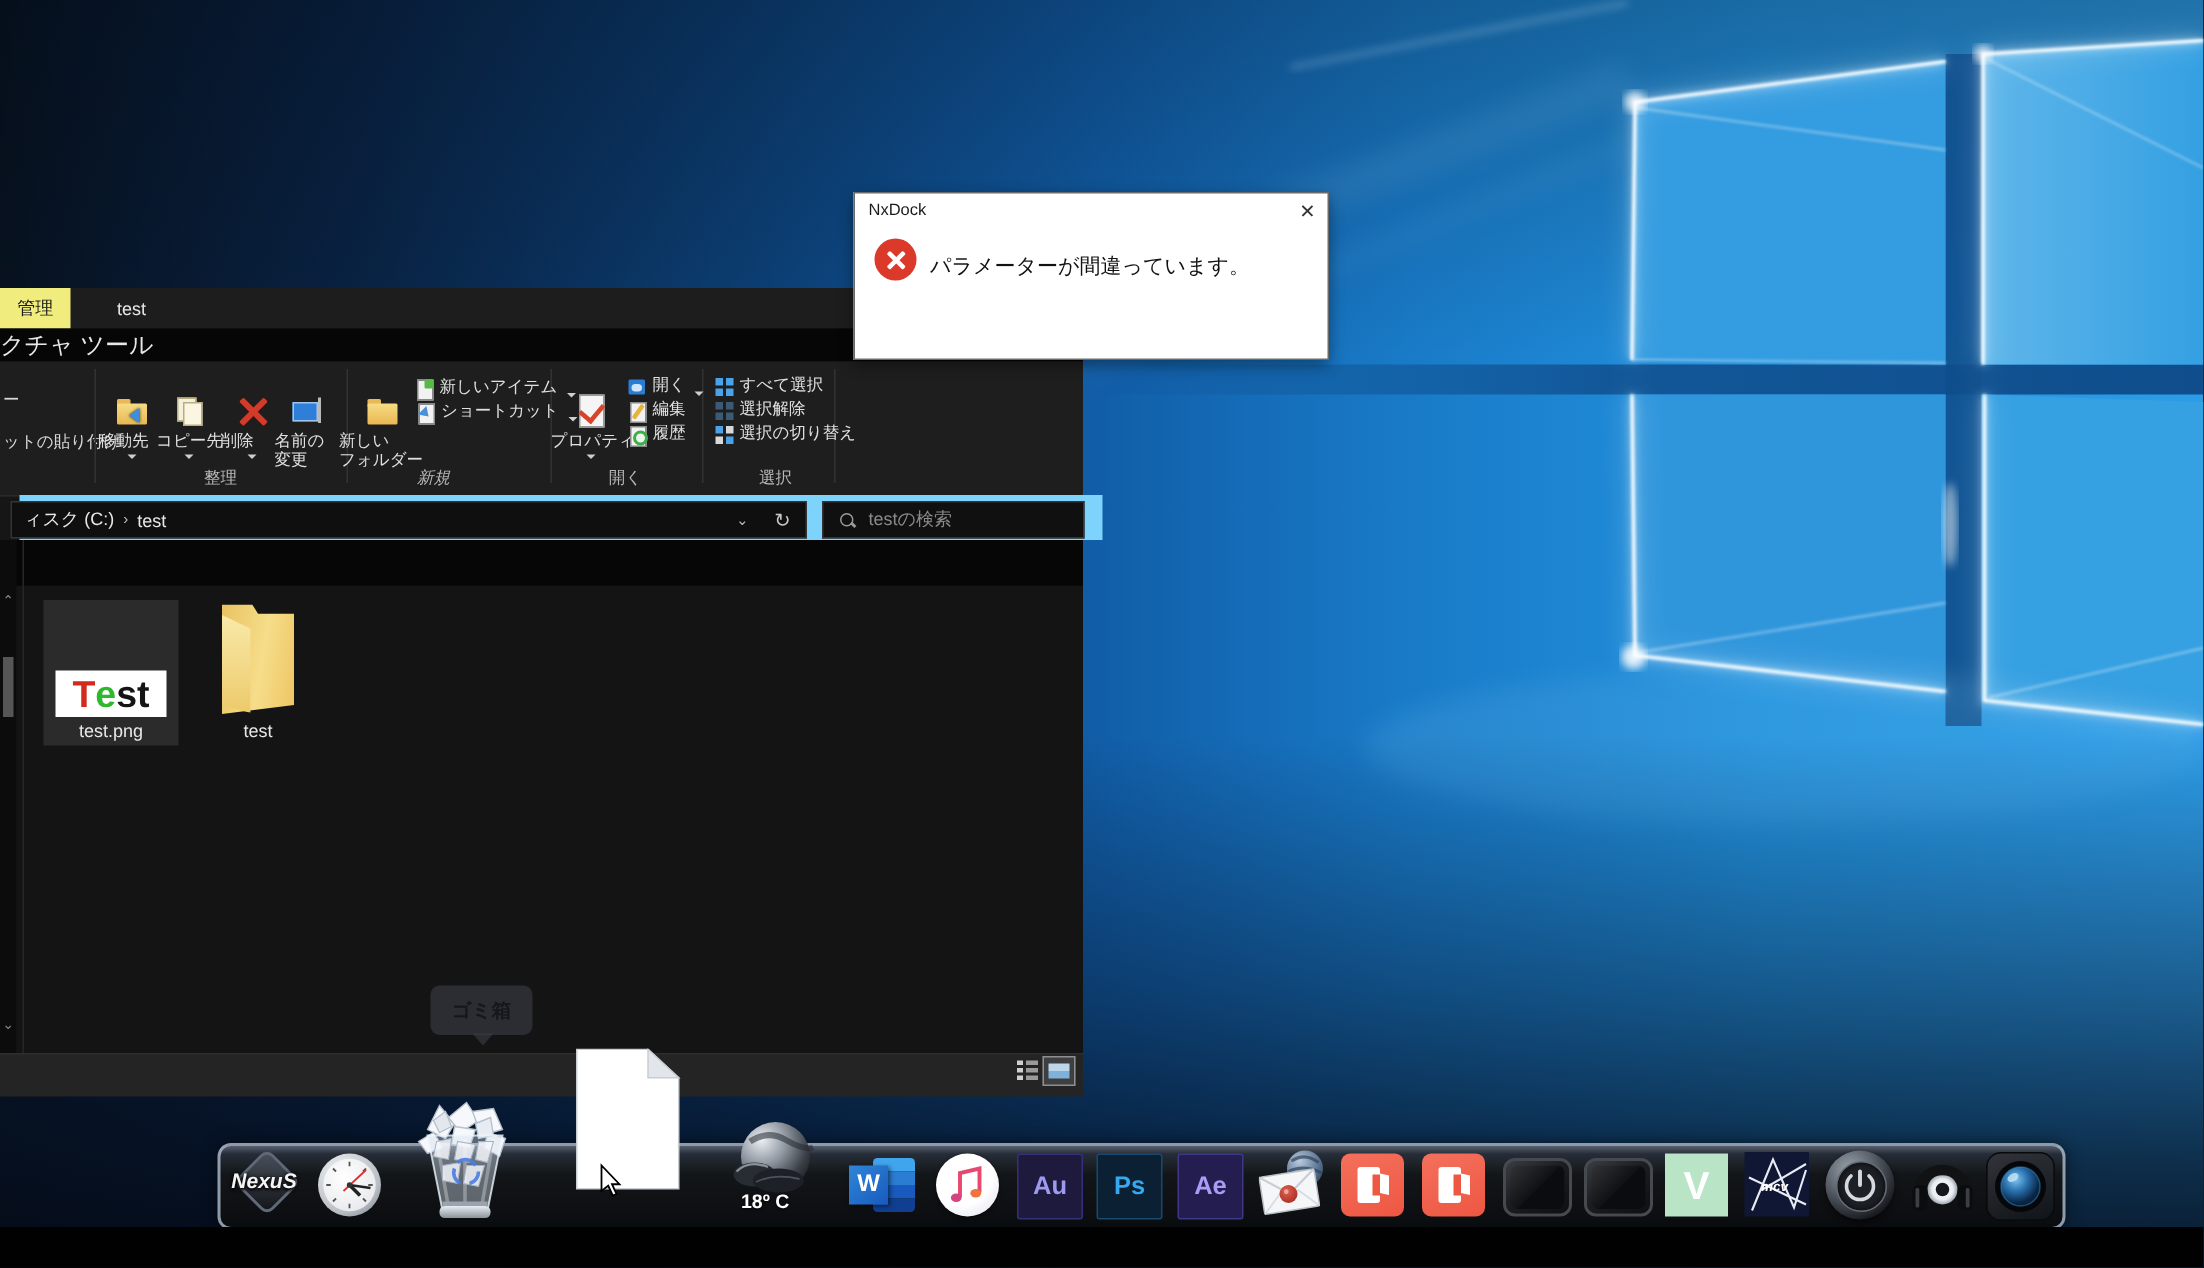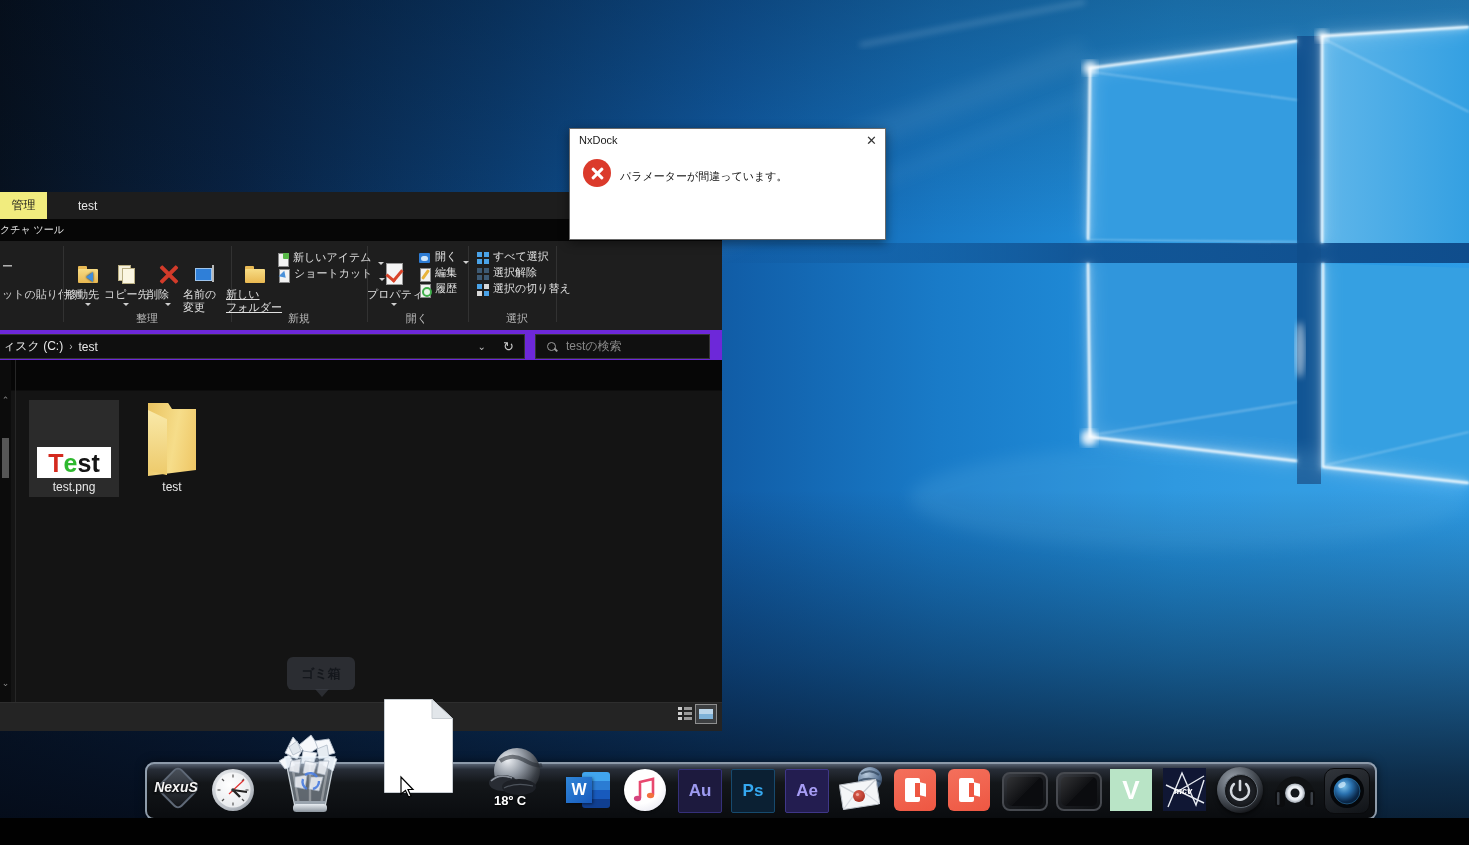--- a/index.html
+++ b/index.html
@@ -3,21 +3,21 @@
 <meta charset="utf-8">
 <style>
   html,body{margin:0;padding:0;background:#000;}
   #screen{position:relative;width:1469px;height:845px;overflow:hidden;font-family:"Liberation Sans",sans-serif;}
   #wallpaper{position:absolute;left:0;top:0;z-index:0;}
   
   #explorer{position:absolute;left:0;top:192px;width:722px;height:538px;z-index:2;background:#161616;}
   .tabrow{position:absolute;left:0;top:0;width:100%;height:27px;background:#1d1d1d;}
   .tab-manage{position:absolute;left:0;top:0;width:47px;height:27px;background:#f1ec7e;color:#1a1a1a;font-size:12px;display:flex;align-items:center;justify-content:center;}
   .win-title{position:absolute;left:78px;top:0;height:27px;display:flex;align-items:center;color:#e8e8e8;font-size:12px;}
-  .toolrow{position:absolute;left:0;top:27px;width:100%;height:22px;background:#060606;color:#e8e8e8;font-size:10px;display:flex;align-items:center;}
+  .toolrow{position:absolute;left:0;top:27px;width:100%;height:22px;background:#060606;color:#e8e8e8;font-size:16px;display:flex;align-items:center;}
   .ribbon{position:absolute;left:0;top:49px;width:100%;height:89px;background:#1e1e1e;border-bottom:1px solid #2a2a2a;font-size:11px;color:#e0e0e0;}
   .rb-sep{position:absolute;top:5px;height:76px;width:1px;background:#323232;}
   .rb-item{position:absolute;top:22px;text-align:left;white-space:nowrap;}
   .rb-item .lbl{margin-top:3px;line-height:13px;}
   .rb-ico{width:22px;height:22px;margin:0 auto;position:relative;}
   .dd{display:inline-block;width:0;height:0;border-left:3px solid transparent;border-right:3px solid transparent;border-top:3px solid #cfcfcf;vertical-align:middle;margin-left:2px;}
   .dd-under{margin:2px auto 0;width:0;height:0;border-left:3px solid transparent;border-right:3px solid transparent;border-top:3px solid #cfcfcf;}
   .rb-small{position:absolute;height:14px;display:flex;align-items:flex-end;gap:4px;white-space:nowrap;}
   .si{width:12px;height:12px;position:relative;flex:0 0 12px;}
   .grp-lbl{position:absolute;top:70px;width:90px;text-align:center;color:#b9b9b9;font-size:11px;}
@@ -46,21 +46,21 @@
   .si-edit:after{content:"";position:absolute;left:5px;top:1px;width:3px;height:11px;background:#e8b33a;transform:rotate(35deg);border-radius:1px;}
   .si-hist:before{content:"";position:absolute;left:1px;top:0;width:9px;height:12px;background:#f2f2f2;border:1px solid #888;}
   .si-hist:after{content:"";position:absolute;right:-1px;bottom:-1px;width:6px;height:6px;border:2px solid #3fae4a;border-radius:50%;background:#eaf6ea;}
   .si-sel .q{position:absolute;width:5px;height:5px;background:#4aa3e8;}
   .si-sel .q2{left:7px;top:0;}
   .si-sel .q3{left:0;top:7px;}
   .si-sel .q4{left:7px;top:7px;}
   .si-sel.dim .q{background:#3d5a74;}
   .si-sel.half .q2,.si-sel.half .q3{background:#d8d8d8;}
   
-  .addressrow{position:absolute;left:0;top:138px;width:100%;height:30px;background:#6d28d9;}
+  .addressrow{position:absolute;left:13px;top:138px;width:100%;height:30px;background:#7dd3fc;}
   .addressbox{position:absolute;left:-6px;top:4px;width:529px;height:23px;background:#0f0f0f;border:1px solid #353535;display:flex;align-items:center;color:#e8e8e8;font-size:12px;}
   .crumb-drive{margin-left:8px;}
   .crumb-sep{margin:0 6px;color:#bdbdbd;font-size:10px;}
   .addr-chevron{position:absolute;right:38px;color:#bdbdbd;font-size:10px;}
   .addr-refresh{position:absolute;right:10px;color:#c8c8c8;font-size:13px;}
   .searchbox{position:absolute;left:535px;top:4px;width:173px;height:23px;background:#101010;border:1px solid #353535;display:flex;align-items:center;color:#8a8a8a;font-size:12px;}
   .mag{position:relative;width:12px;height:12px;margin:0 8px 0 10px;}
   .mag:before{content:"";position:absolute;left:1px;top:1px;width:7px;height:7px;border:1.5px solid #9a9a9a;border-radius:50%;}
   .mag:after{content:"";position:absolute;left:8px;top:8px;width:4px;height:1.5px;background:#9a9a9a;transform:rotate(45deg);}
   
@@ -89,21 +89,21 @@
   #tooltip{position:absolute;left:287px;top:657px;width:68px;height:33px;background:rgba(62,66,75,0.55);border-radius:6px;z-index:3;display:flex;align-items:center;justify-content:center;color:#14171c;font-size:13px;font-weight:bold;}
   #tooltip:after{content:"";position:absolute;left:28px;bottom:-7px;border-left:7px solid transparent;border-right:7px solid transparent;border-top:8px solid rgba(62,66,75,0.55);}
   
   #dialog{position:absolute;left:569px;top:128px;width:315px;height:110px;background:#fff;border:1px solid #6a6a6a;box-shadow:0 3px 10px rgba(0,0,0,.45);z-index:6;}
   .dlg-title{position:absolute;left:9px;top:5px;font-size:11px;color:#1a1a1a;}
   .dlg-close{position:absolute;right:8px;top:4px;font-size:13px;color:#333;}
   .dlg-erricon{position:absolute;left:13px;top:30px;width:28px;height:28px;border-radius:50%;background:#db3a2b;}
   .dlg-erricon:before,.dlg-erricon:after{content:"";position:absolute;left:13px;top:7px;width:3px;height:15px;background:#fff;border-radius:1px;}
   .dlg-erricon:before{transform:rotate(45deg);}
   .dlg-erricon:after{transform:rotate(-45deg);}
-  .dlg-msg{position:absolute;left:50px;top:40px;font-size:11px;color:#111;}
+  .dlg-msg{position:absolute;left:50px;top:40px;font-size:14px;color:#111;}
   .dlg-footer{position:absolute;left:0;bottom:0;width:100%;height:29px;background:#f0f0f0;border-top:1px solid #dcdcdc;}
   .dlg-ok{position:absolute;right:18px;top:5px;width:48px;height:18px;background:#e1e1e1;border:1px solid #0078d7;box-shadow:0 0 0 1px #7fc2f0 inset;font-size:11px;color:#111;display:flex;align-items:center;justify-content:center;}
   
   #dockbar{position:absolute;left:145px;top:762px;width:1228px;height:54px;z-index:4;border-radius:9px;border:2px solid rgba(165,180,196,.85);background:linear-gradient(180deg,#566070 0%,#272d37 10%,#131619 35%,#0a0c0f 100%);box-shadow:0 0 10px rgba(0,0,0,.5);}
   .dicon{position:absolute;z-index:5;}
   .adobe{width:42px;height:42px;border-radius:2px;display:flex;align-items:center;justify-content:center;font-weight:bold;font-size:17px;}
   .darktile{width:42px;height:35px;border-radius:8px;background:linear-gradient(145deg,#3a3d43 0%,#1b1d21 45%,#0d0f12 100%);border:2px solid #46494f;overflow:hidden;}
   .darktile:after{content:"";position:absolute;inset:3px;border-radius:5px;background:linear-gradient(135deg,rgba(255,255,255,.16),rgba(255,255,255,.02) 52%,rgba(0,0,0,0) 52%),#0b0c0f;}
   #bottomblack{position:absolute;left:0;top:818px;width:100%;height:27px;background:#010101;z-index:7;}
   .nexus-diamond{position:absolute;left:12px;top:2px;width:28px;height:28px;transform:rotate(45deg);background:linear-gradient(135deg,#4a515b,#121418);border:2px solid #5f6977;border-radius:6px;}
@@ -248,21 +248,21 @@
         <div class="rb-ico">
             <span class="redx"></span>
           </div>
         <div class="lbl">削除</div>
           <div class="dd-under"></div>
       </div>
       <div class="rb-item" style="left:183px;width:46px;">
         <div class="rb-ico rename-ico"></div>
         <div class="lbl"><span>名前の</span><br><span>変更</span></div>
       </div>
-      <div class="rb-item" style="left:226px;width:58px;text-decoration:underline;">
+      <div class="rb-item" style="left:226px;width:58px;">
         <div class="rb-ico">
             <span class="cfolder"></span>
           </div>
         <div class="lbl"><span>新しい</span><br><span>フォルダー</span></div>
       </div>
       <div class="rb-small" style="left:277px;top:10px;">
         <span class="si si-page si-new"></span>
         <span>新しいアイテム</span>
           <span class="dd"></span>
       </div>
@@ -310,21 +310,21 @@
       <div class="rb-small" style="left:477px;top:41px;">
         <span class="si si-sel half">
             <i class="q"></i>
             <i class="q q2"></i>
             <i class="q q3"></i>
             <i class="q q4"></i>
           </span>
         <span>選択の切り替え</span>
       </div>
       <div class="grp-lbl" style="left:102px;">整理</div>
-      <div class="grp-lbl" style="left:254px;">新規</div>
+      <div class="grp-lbl" style="left:244px;font-style:italic;">新規</div>
       <div class="grp-lbl" style="left:372px;">開く</div>
       <div class="grp-lbl" style="left:472px;">選択</div>
     </div>
     <div class="addressrow">
       <div class="addressbox">
         <span class="crumb-drive">ィスク (C:)</span>
         <span class="crumb-sep">›</span>
         <span>test</span>
         <span class="addr-chevron">⌄</span>
         <span class="addr-refresh">↻</span>

